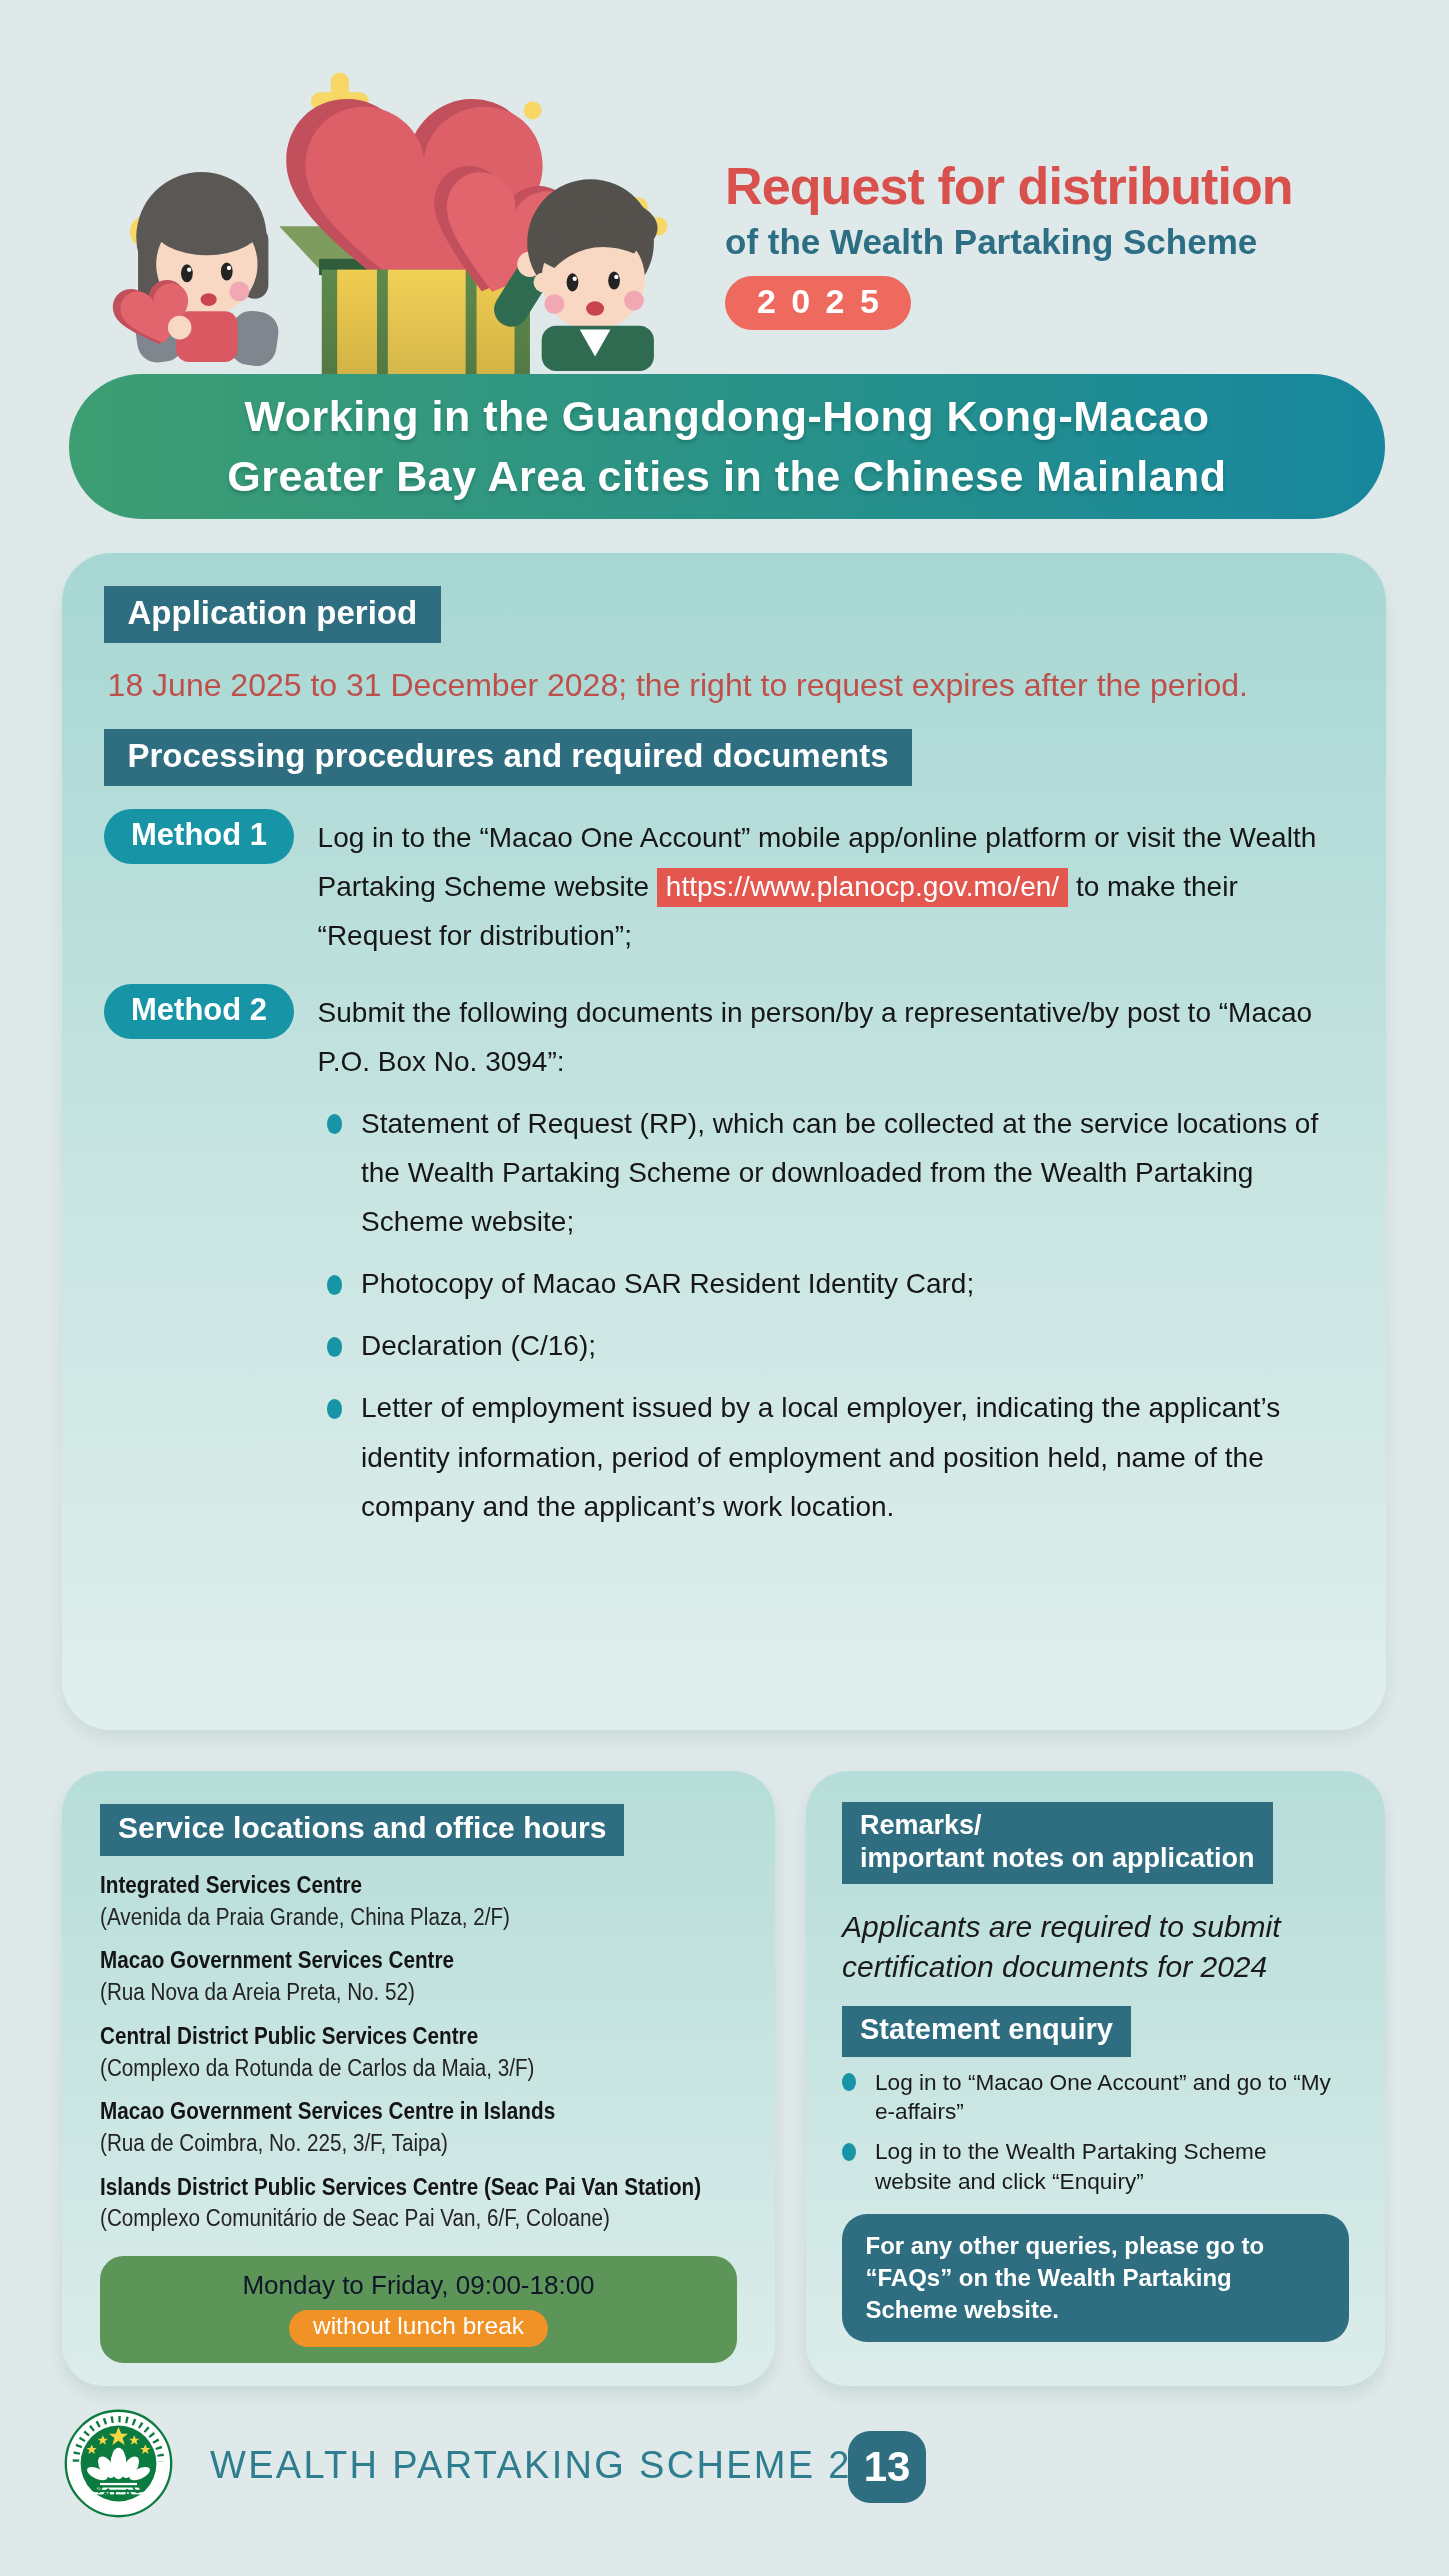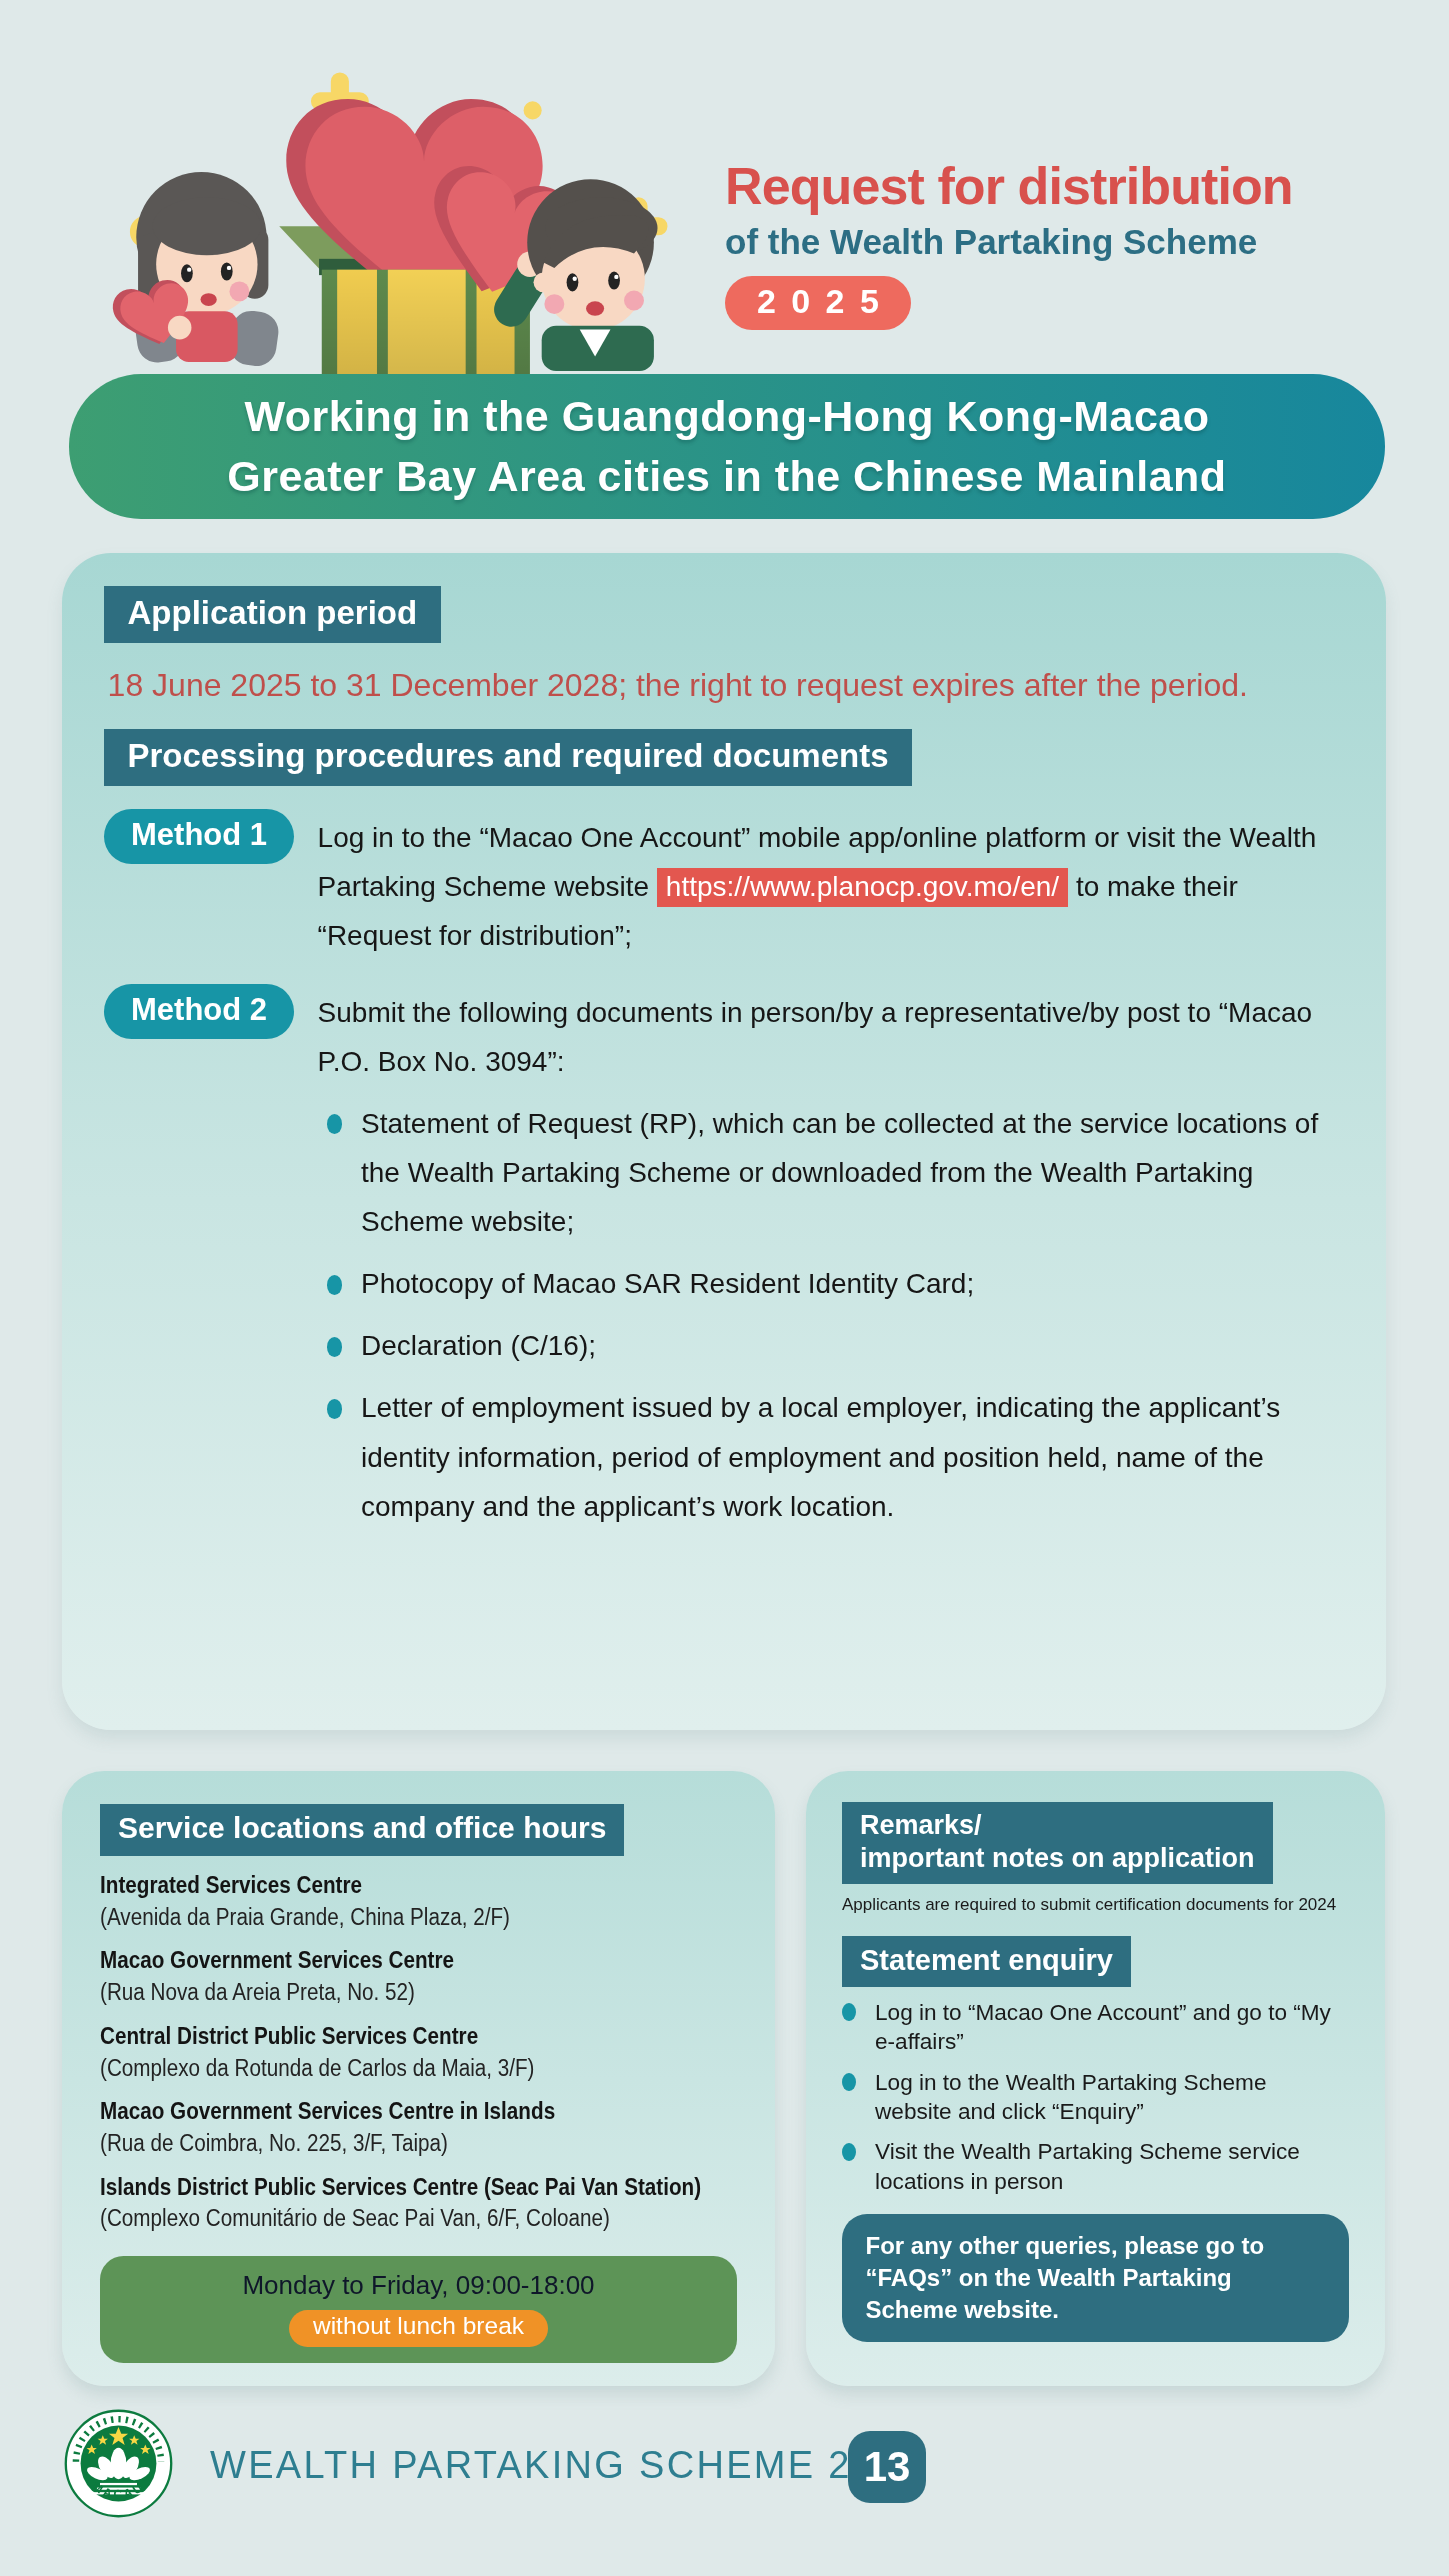--- a/index.html
+++ b/index.html
@@ -55,21 +55,21 @@
   .loc-name{font-weight:bold;font-size:23.5px;color:#141414;margin-top:15.4px;white-space:nowrap;
     transform:scaleX(.88);transform-origin:left center;line-height:1.2;}
   .loc-addr{font-size:23.5px;color:#232323;margin-top:3.6px;white-space:nowrap;
     transform:scaleX(.88);transform-origin:left center;line-height:1.2;}
   .hours-box{margin-top:23.5px;background:#5d9457;border-radius:23.5px;text-align:center;
     padding:13.6px 9px 16.3px;}
   .hours-main{color:#0f172a;font-size:26px;}
   .hours-pill{display:inline-block;margin-top:9px;background:#f09226;border-radius:23.5px;
     color:#fff;font-size:24.5px;padding:2.7px 23.5px 6.3px;}
   .remarks-h{font-size:27px;line-height:1.2;}
-  .remark-note{font-size:17px;line-height:1.32;margin-top:10px;color:#1a1a1a;}
+  .remark-note{font-size:30px;line-height:1.32;margin-top:23px;color:#1a1a1a;font-style:italic;}
   .progress-h{margin-top:20px;font-size:29px;}
   ul.enq-list{list-style:none;margin:7.2px 0 0 0;padding:0;}
   ul.enq-list li{position:relative;padding-left:33px;font-size:22.6px;line-height:1.3;
     color:#1a1a1a;margin-top:11px;}
   ul.enq-list li::before{content:"";position:absolute;left:0;top:5.4px;width:13.6px;height:18px;
     border-radius:50%;background:#1795a6;}
   .faq-box{margin-top:18px;background:#2e6e80;border-radius:25px;color:#fff;font-weight:bold;
     font-size:24px;line-height:1.33;padding:16.3px 23.5px;}
   
   .emblem{position:absolute;left:63px;top:2408px;width:111px;height:111px;}
@@ -229,21 +229,20 @@
   <div class="card-h remarks-h">
     <span>Remarks/</span><br>
     <span>important notes on application</span>
   </div>
   <div class="remark-note">Applicants are required to submit certification documents for 2024</div>
 
   <div class="card-h progress-h">Statement enquiry</div>
   <ul class="enq-list">
     <li>Log in to “Macao One Account” and go to “My e-affairs”</li>
     <li>Log in to the Wealth Partaking Scheme website and click “Enquiry”</li>
-    <li>Visit the Wealth Partaking Scheme service locations in person</li>
   </ul>
 
   <div class="faq-box">For any other queries, please go to “FAQs” on the Wealth Partaking Scheme website.</div>
 </div>
 
 <svg class="emblem" viewBox="0 0 120 120" aria-hidden="true">
   <circle cx="60" cy="60" r="57" fill="#fff" stroke="#0c7b3f" stroke-width="2.5"></circle>
   <path d="M14,58 A46,46 0 0 1 106,58" fill="none" stroke="#0c7b3f" stroke-width="7" stroke-dasharray="2.5 5.5"></path>
   <circle cx="60" cy="60" r="41" fill="#0c7b3f"></circle>
   <g fill="#f7d744">

